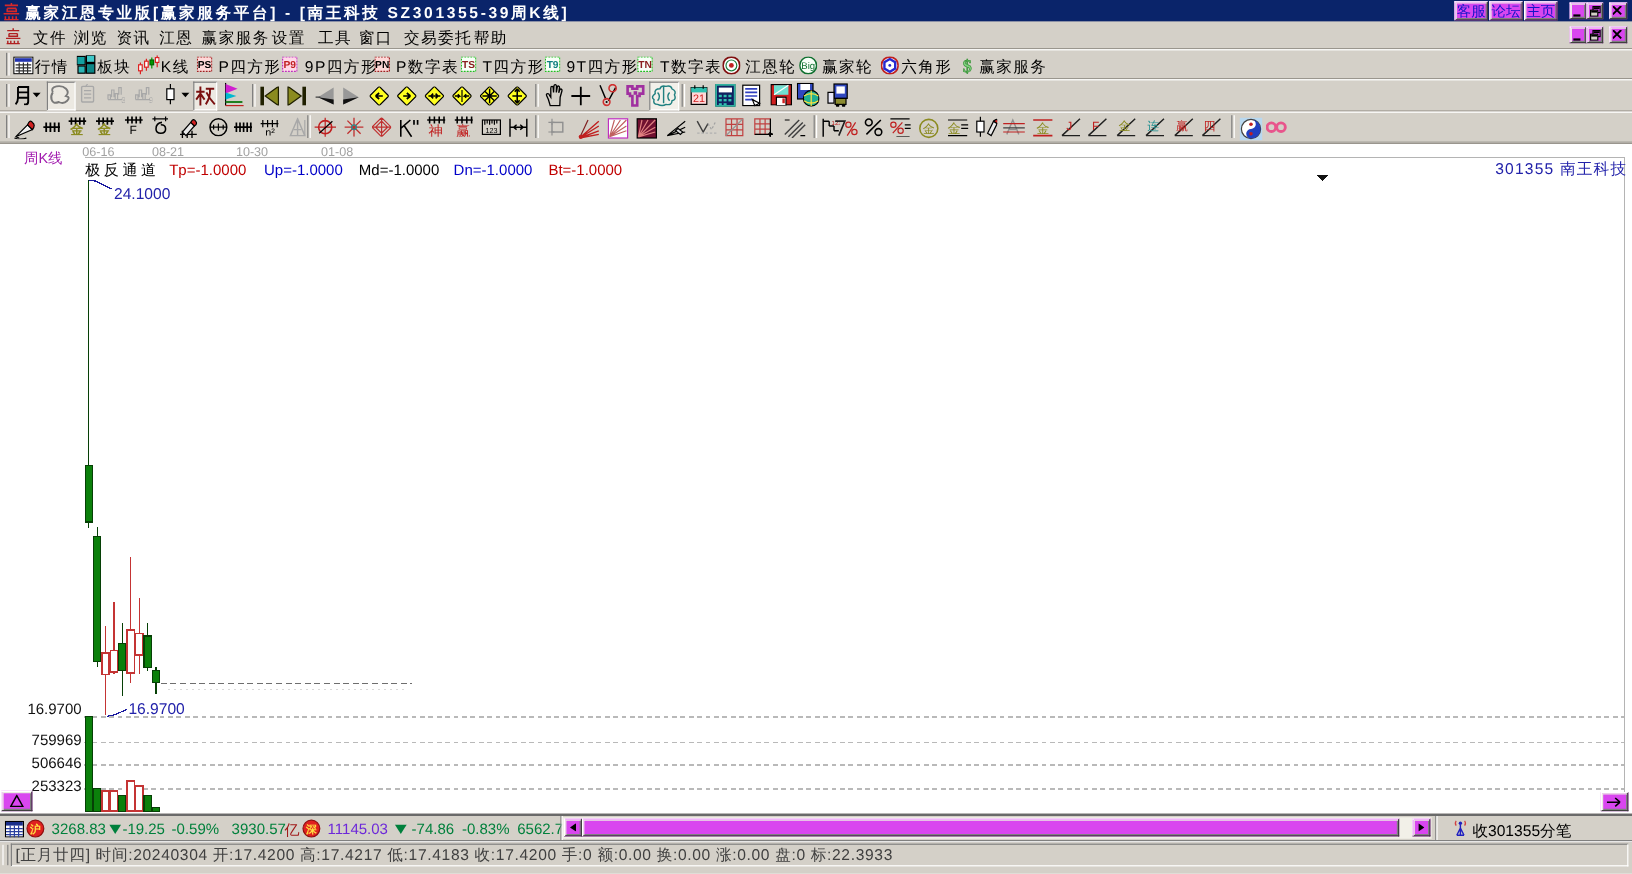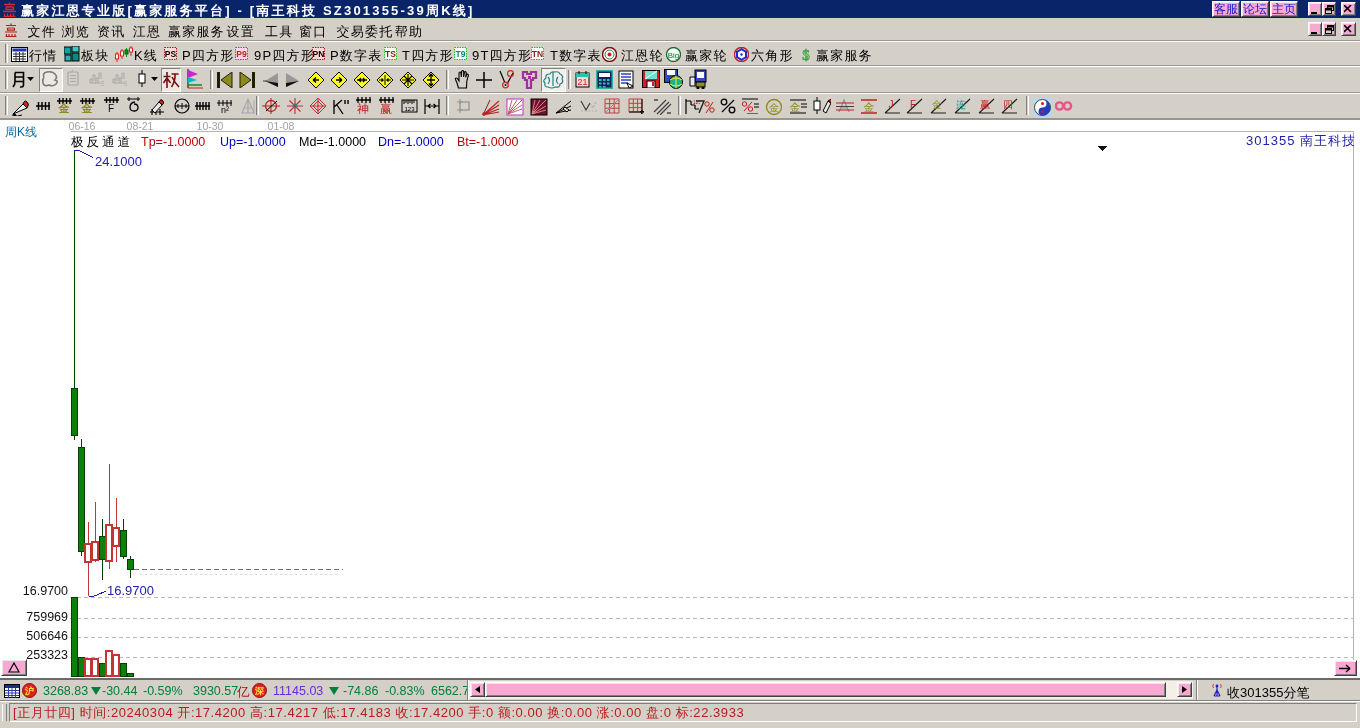--- a/index.html
+++ b/index.html
@@ -1,18 +1,18 @@
 <!DOCTYPE html>
 <html><head><meta charset="utf-8">
 <style>
 *{margin:0;padding:0;box-sizing:border-box}
 html,body{width:1360px;height:728px;overflow:hidden}
 body{font-family:"Liberation Sans",sans-serif;background:#d4d0c8;position:relative}
 .ab{position:absolute}
-.rb{background:#f9a8d4;border:1px solid;border-color:#fff #404040 #404040 #fff;box-shadow:inset 1px 1px 0 #ece9e2,inset -1px -1px 0 #808080}
+.rb{background:#d946ef;border:1px solid;border-color:#fff #404040 #404040 #fff;box-shadow:inset 1px 1px 0 #ece9e2,inset -1px -1px 0 #808080}
 .sep{width:3px;border-left:1px solid #808080;border-right:1px solid #fff}
 .lbl{font-size:13px;color:#000;white-space:nowrap;letter-spacing:1.2px}
 svg{display:block}
 </style></head><body>
 <div class="ab" style="left:0px;top:0px;width:1360px;height:18px;background:#0a246a"></div>
 <svg class="ab" style="left:2px;top:2px" width="15" height="15" viewBox="0 0 15 15">
     <g stroke="#d82828" stroke-width="1.3" fill="none">
       <path d="M7.5,0.5 v2 M2,2.5 h11 M4,5 h7.5 M4,5 v2.5 h7.5 v-2.5 M1,9.5 h13 M2.5,11.5 v3 M5.5,11.5 v3 M8.5,11.5 v3 M11.5,11.5 v3 M1.5,14.5 h12"></path>
     </g>
   </svg>
@@ -566,21 +566,21 @@
     <text x="281" y="10" font-size="10.5" fill="#a2a2a2" text-anchor="middle" font-family="Liberation Sans">01-08</text>
     <text x="71" y="26" font-size="12.5" fill="#000" letter-spacing="3" font-family="Liberation Sans">极反通道</text>
     <text x="141" y="26" font-size="12.5" fill="#c00000" font-family="Liberation Sans">Tp=-1.0000</text>
     <text x="220" y="26" font-size="12.5" fill="#0000c8" font-family="Liberation Sans">Up=-1.0000</text>
     <text x="299" y="26" font-size="12.5" fill="#000" font-family="Liberation Sans">Md=-1.0000</text>
     <text x="378" y="26" font-size="12.5" fill="#0000c8" font-family="Liberation Sans">Dn=-1.0000</text>
     <text x="457" y="26" font-size="12.5" fill="#c00000" font-family="Liberation Sans">Bt=-1.0000</text>
     <text x="1356" y="25" font-size="13" fill="#2222aa" text-anchor="end" letter-spacing="1" font-family="Liberation Sans">301355 南王科技</text>
     <path d="M1097,26 h10 l-5,5 z" fill="#111"></path>
   </svg>
-<div class="ab" style="left:5px;top:124px;font-size:12px;color:#0369a1">周K线</div>
+<div class="ab" style="left:20px;top:124px;font-size:12px;color:#a21caf">周K线</div>
 <div class="ab rb" style="left:1px;top:659px;width:26px;height:17px;display:flex;align-items:center;justify-content:center">
     <svg width="12" height="11">
       <path d="M6,1 L11,10 H1 z" fill="none" stroke="#000" stroke-width="1.2"></path>
     </svg>
   </div>
 <div class="ab rb" style="left:1334px;top:660px;width:23px;height:16px;display:flex;align-items:center;justify-content:center">
     <svg width="13" height="9">
       <path d="M0,4.5 h11 M11,4.5 l-4,-3.5 M11,4.5 l-4,3.5" stroke="#000" stroke-width="1.3" fill="none"></path>
     </svg>
   </div>
@@ -589,21 +589,21 @@
 <svg class="ab" style="left:4px;top:684px" width="16" height="14" viewBox="0 0 16 14">
     <rect x="0.5" y="0.5" width="15" height="13" fill="#fff" stroke="#000"></rect>
     <rect x="1" y="1" width="14" height="3" fill="#1b2f8a"></rect>
     <path d="M1,6.5h14M1,9h14M1,11.5h14M4.5,4v10M8,4v10M11.5,4v10" stroke="#2a3f9f"></path>
   </svg>
 <div class="ab" style="left:22px;top:683px;width:15px;height:15px;background:#e02020;border-radius:50%;border:1px solid #901010;color:#ffe040;font-size:9px;text-align:center;line-height:14px;font-weight:bold">沪</div>
 <div class="ab" style="left:43px;top:684px;font-size:12.5px;color:#00803c;font-weight:normal;white-space:nowrap">3268.83</div>
 <svg class="ab" style="left:91px;top:687px" width="11" height="9">
     <path d="M0,0 h10 l-5,8 z" fill="#00803c"></path>
   </svg>
-<div class="ab" style="left:102px;top:684px;font-size:12.5px;color:#00803c;font-weight:normal;white-space:nowrap">-30.44</div>
+<div class="ab" style="left:102px;top:684px;font-size:12.5px;color:#00803c;font-weight:normal;white-space:nowrap">-19.25</div>
 <div class="ab" style="left:143px;top:684px;font-size:12.5px;color:#00803c;font-weight:normal;white-space:nowrap">-0.59%</div>
 <div class="ab" style="left:193px;top:684px;font-size:12.5px;color:#00803c;font-weight:normal;white-space:nowrap">3930.57</div>
 <div class="ab" style="left:237px;top:684px;font-size:12.5px;color:#a01818;font-weight:normal;white-space:nowrap">亿</div>
 <div class="ab" style="left:252px;top:683px;width:15px;height:15px;background:#e02020;border-radius:50%;border:1px solid #901010;color:#ffe040;font-size:9px;text-align:center;line-height:14px;font-weight:bold">深</div>
 <div class="ab" style="left:273px;top:684px;font-size:12.5px;color:#6d28d9;font-weight:normal;white-space:nowrap">11145.03</div>
 <svg class="ab" style="left:329px;top:687px" width="11" height="9">
     <path d="M0,0 h10 l-5,8 z" fill="#00803c"></path>
   </svg>
 <div class="ab" style="left:343px;top:684px;font-size:12.5px;color:#00803c;font-weight:normal;white-space:nowrap">-74.86</div>
 <div class="ab" style="left:385px;top:684px;font-size:12.5px;color:#00803c;font-weight:normal;white-space:nowrap">-0.83%</div>
@@ -627,12 +627,12 @@
 <svg class="ab" style="left:1211px;top:683px" width="12" height="15" viewBox="0 0 12 15">
     <path d="M6,4 v9 M3,13 h6 M6,7 L3,13 M6,7 L9,13" stroke="#2020c0" stroke-width="1.2" fill="none"></path>
     <circle cx="6" cy="3" r="1.4" fill="#2020c0"></circle>
     <path d="M2.5,1 q-1.5,2 0,4 M9.5,1 q1.5,2 0,4" stroke="#d04040" fill="none"></path>
   </svg>
 <div class="ab" style="left:1227px;top:684px;font-size:13px;color:#000;white-space:nowrap">收301355分笔</div>
 <div class="ab" style="left:0px;top:700px;width:1360px;height:2px;background:#808080;border-bottom:1px solid #fff"></div>
 <div class="ab" style="left:0px;top:702px;width:1360px;height:26px;background:#d4d0c8"></div>
 <div class="ab" style="left:2px;top:704px;width:5px;height:17px;border-left:1px solid #fff;border-right:1px solid #808080;background:#d4d0c8"></div>
 <div class="ab" style="left:9px;top:703px;width:1348px;height:19px;border:1px solid;border-color:#808080 #fff #fff #808080;background:#d4d0c8"></div>
-<div class="ab" style="left:13px;top:704px;font-size:13px;color:#b91c1c;white-space:nowrap;letter-spacing:0.55px">[正月廿四] 时间:20240304 开:17.4200 高:17.4217 低:17.4183 收:17.4200 手:0 额:0.00 换:0.00 涨:0.00 盘:0 标:22.3933</div>
+<div class="ab" style="left:13px;top:704px;font-size:13px;color:#404040;white-space:nowrap;letter-spacing:0.55px">[正月廿四] 时间:20240304 开:17.4200 高:17.4217 低:17.4183 收:17.4200 手:0 额:0.00 换:0.00 涨:0.00 盘:0 标:22.3933</div>
 </body></html>

